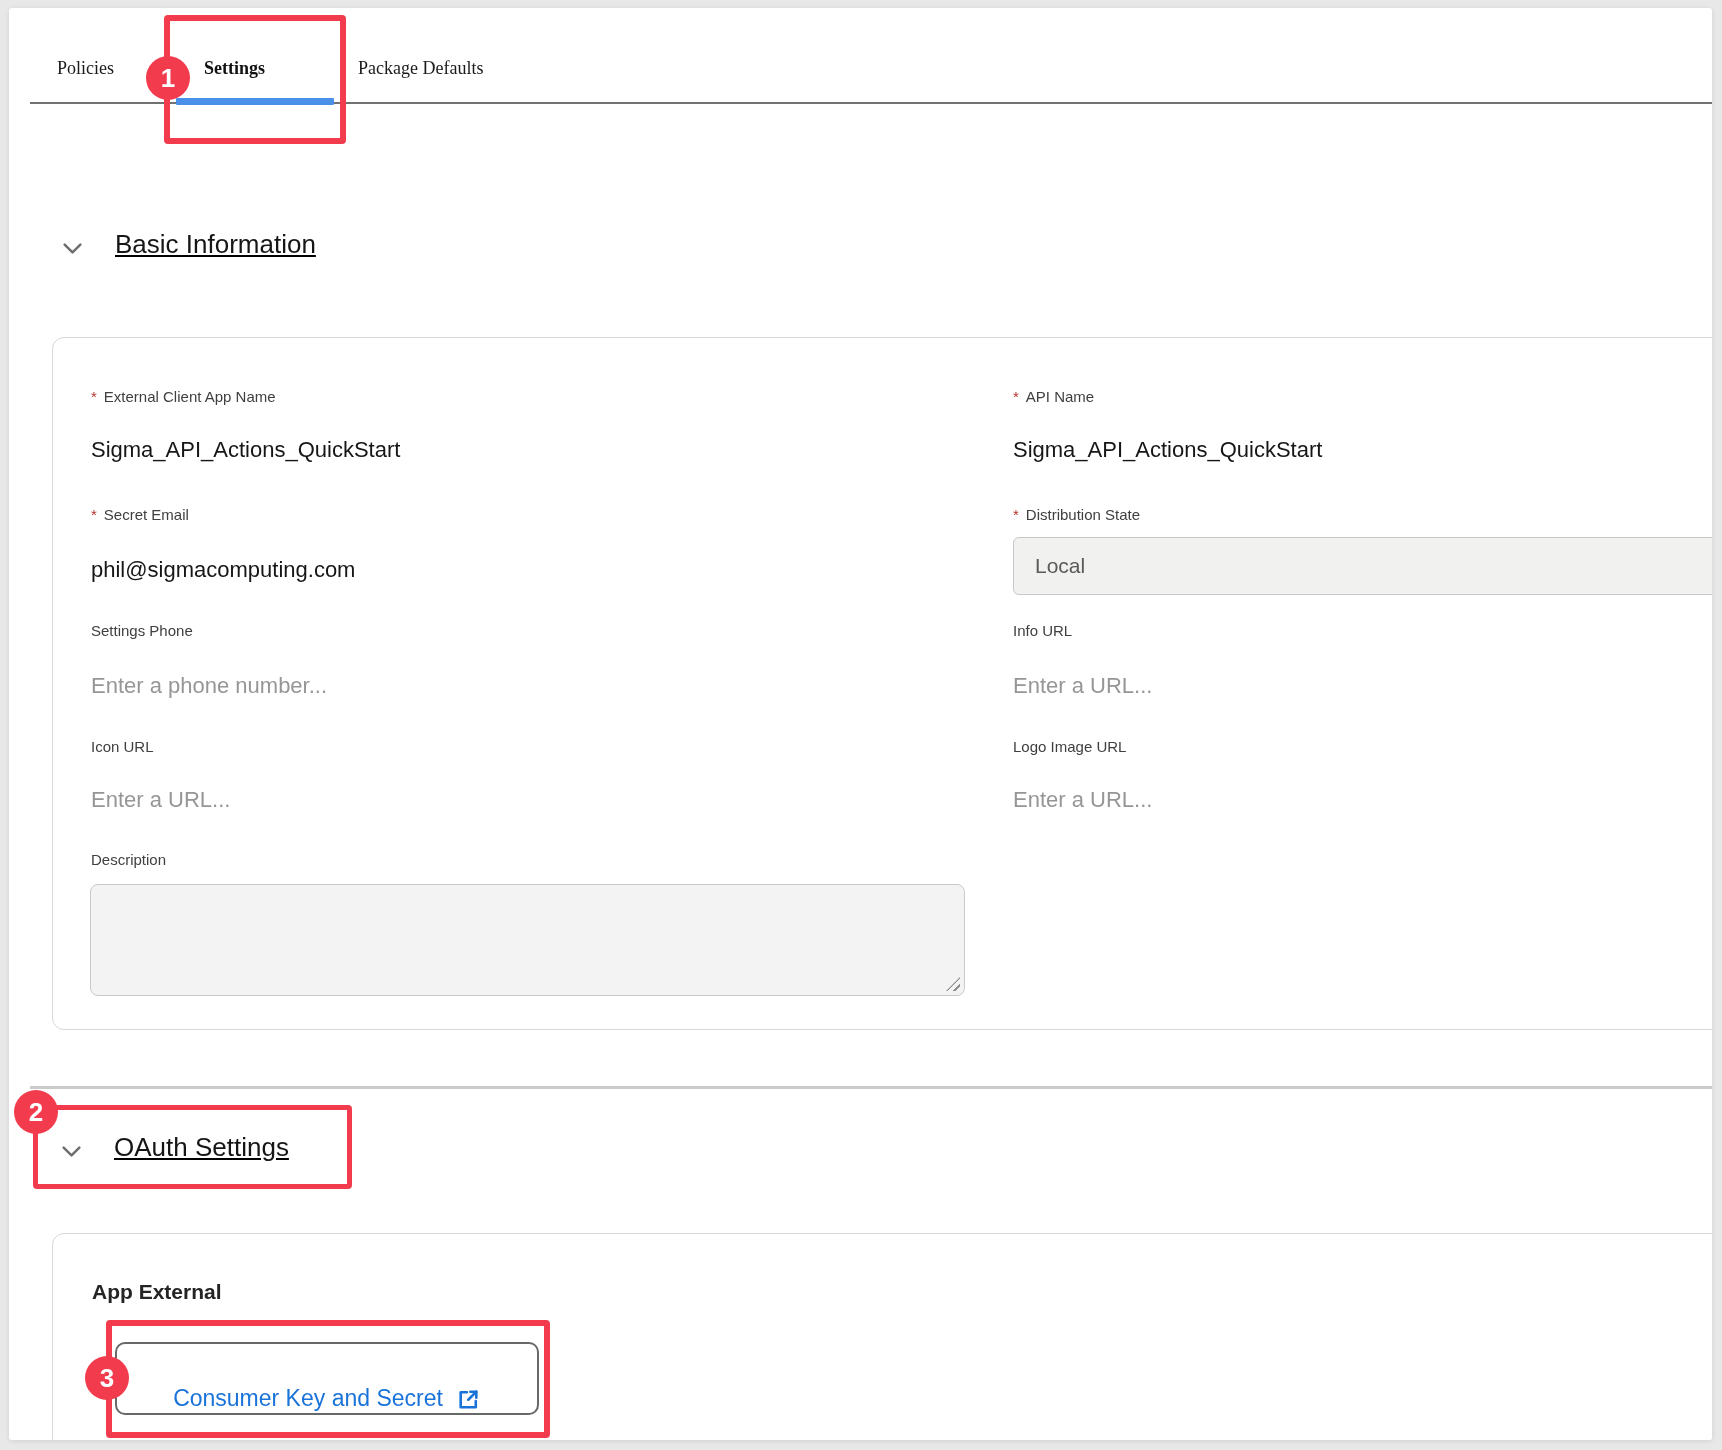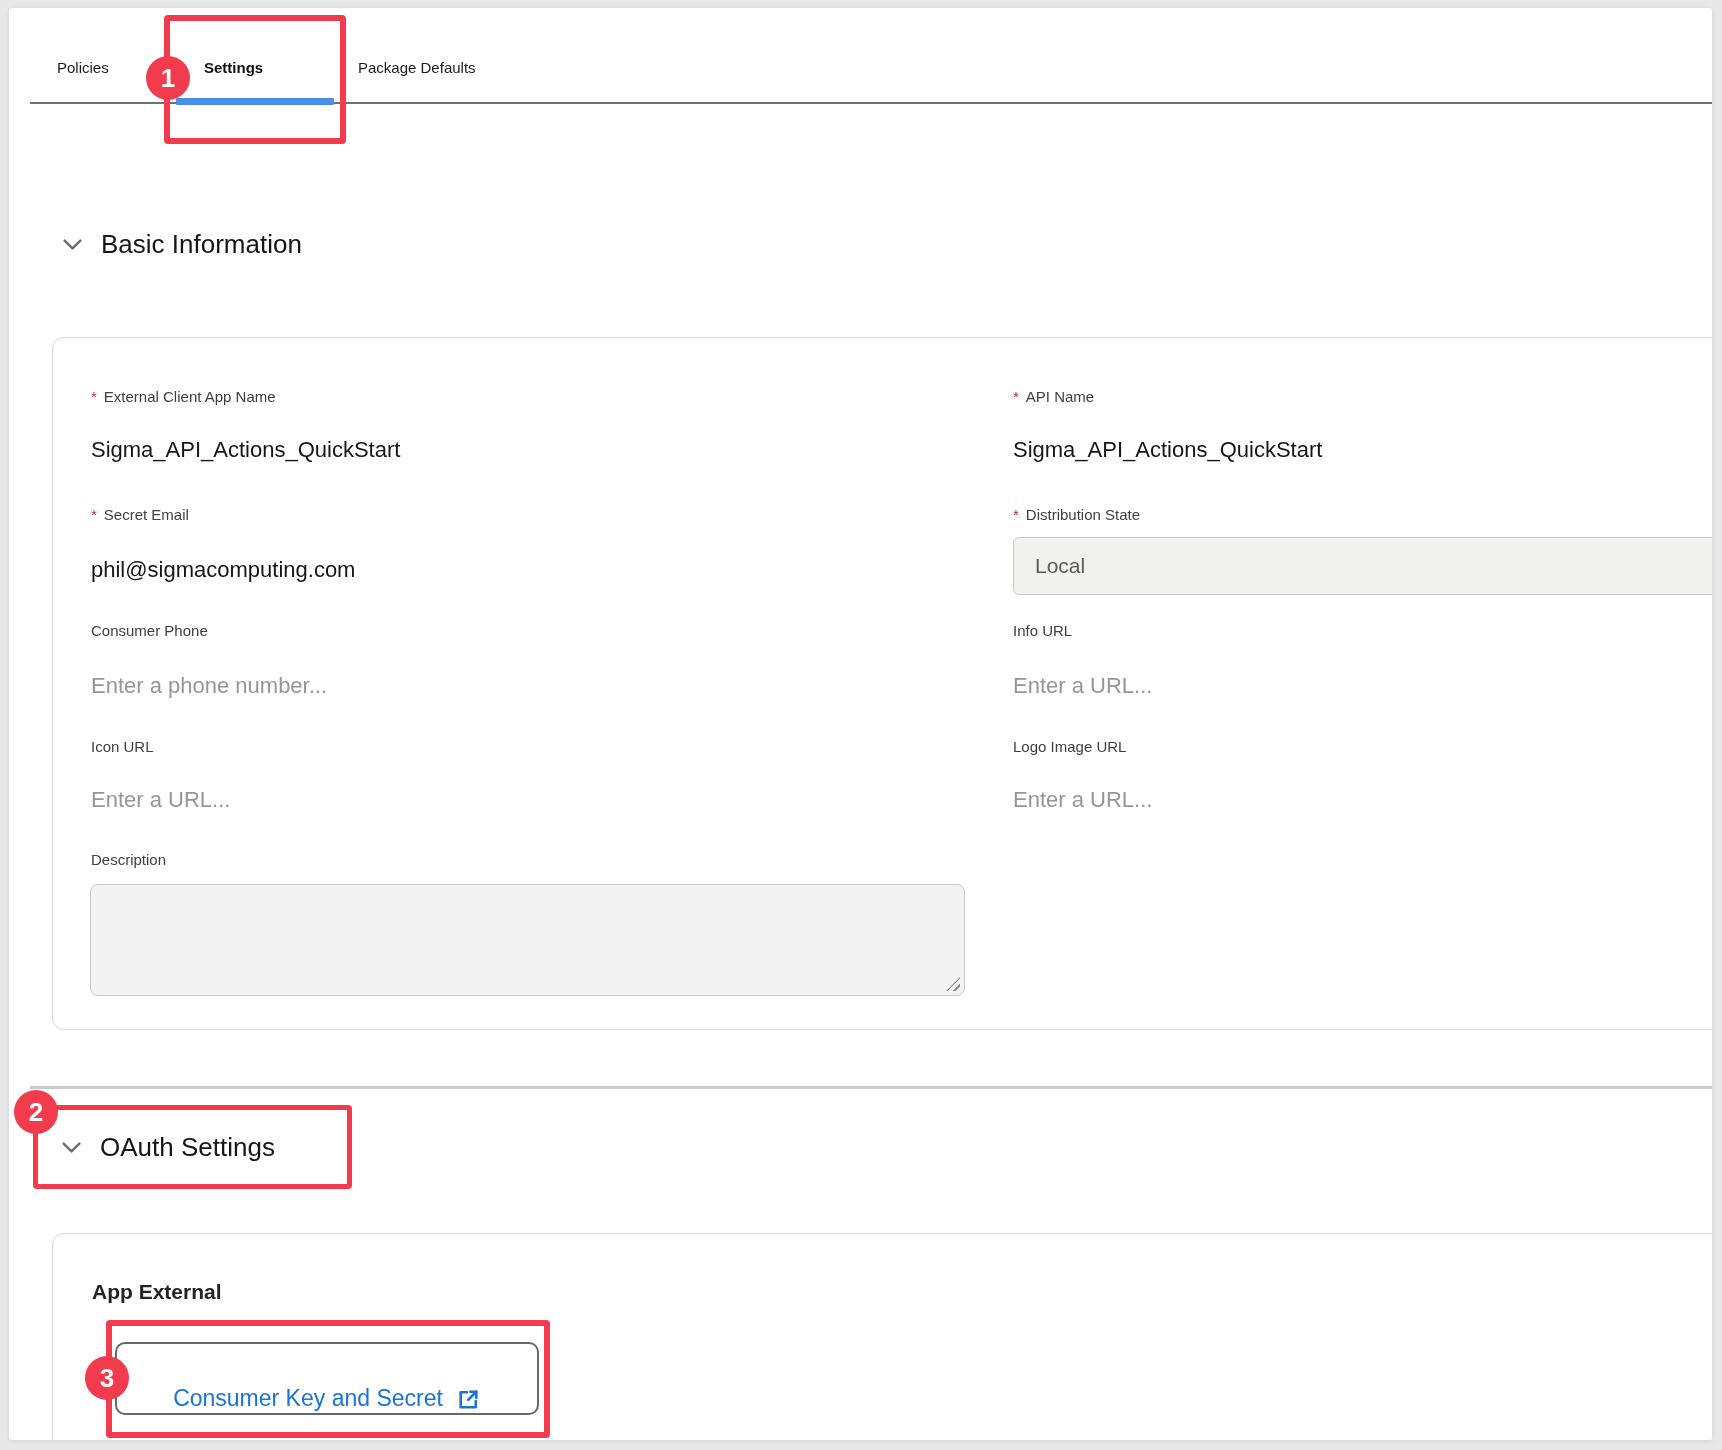--- a/index.html
+++ b/index.html
@@ -20,36 +20,36 @@
     -webkit-font-smoothing:antialiased;
   }
   .frame{position:relative;width:1722px;height:1450px;background:#E8E8E8;}
   .page{
     position:absolute;left:9px;top:8px;width:1703px;height:1432px;
     background:#FFFFFF;overflow:hidden;border-radius:3px;
     box-shadow:0 1px 5px rgba(0,0,0,.10);
   }
 
   
-  .tab{position:absolute;top:47px;font-size:15px;color:#1B1B1B;line-height:26px;white-space:nowrap;cursor:pointer;}
+  .tab{position:absolute;top:47px;font-size:18px;color:#1B1B1B;line-height:26px;white-space:nowrap;cursor:pointer;font-family:Liberation Serif, serif;}
   .tab.active{font-weight:700;color:#111;}
   .tab-line{position:absolute;left:21px;top:94px;width:1682px;height:2px;background:#717171;}
   .tab-underline{position:absolute;left:167px;top:90px;width:158px;height:7px;background:var(--blue-underline);border-radius:1px;z-index:2;}
 
   
   .ann-box{position:absolute;border:6px solid var(--red);border-radius:4px;z-index:6;pointer-events:none;}
   .badge{
     position:absolute;width:44px;height:44px;border-radius:50%;
     background:var(--red);color:#fff;font-size:26px;font-weight:700;
     display:flex;align-items:center;justify-content:center;z-index:7;
   }
 
   
   .intro{position:absolute;left:24px;top:143px;font-size:21px;color:#1D1D1D;}
-  .section-header{position:absolute;display:flex;align-items:center;gap:15px;cursor:pointer;}
+  .section-header{position:absolute;display:flex;align-items:flex-end;gap:29px;cursor:pointer;text-decoration:underline;}
   .section-header .title{font-size:26px;color:#161616;line-height:36px;}
   .chevron{display:flex;align-items:center;justify-content:center;width:27px;height:27px;}
 
   
   .card{position:absolute;background:#fff;border:1.5px solid var(--card-border);border-radius:12px;}
   #card-basic{left:43px;top:329px;width:1690px;height:693px;}
   #card-oauth{left:43px;top:1225px;width:1690px;height:320px;}
 
   
   .field-label{position:absolute;font-size:15px;color:var(--label-gray);line-height:26px;white-space:nowrap;}
@@ -131,21 +131,21 @@
     <div class="field-label" style="left:82px;top:494px">
       <span class="req">*</span><span>Secret Email</span>
     </div>
     <div class="field-value" style="left:82px;top:547px">phil@sigmacomputing.com</div>
 
     <div class="field-label" style="left:1004px;top:494px">
       <span class="req">*</span><span>Distribution State</span>
     </div>
     <input class="disabled-input" disabled="" value="Local" style="">
 
-    <div class="field-label" style="left:82px;top:610px"><span>Consumer Phone</span></div>
+    <div class="field-label" style="left:82px;top:610px"><span>Settings Phone</span></div>
     <input class="ghost-input" style="left: 82px; top: 661px;" placeholder="Enter a phone number...">
 
     <div class="field-label" style="left:1004px;top:610px"><span>Info URL</span></div>
     <input class="ghost-input" style="left: 1004px; top: 661px;" placeholder="Enter a URL...">
 
     <div class="field-label" style="left:82px;top:726px"><span>Icon URL</span></div>
     <input class="ghost-input" style="left: 82px; top: 775px;" placeholder="Enter a URL...">
 
     <div class="field-label" style="left:1004px;top:726px"><span>Logo Image URL</span></div>
     <input class="ghost-input" style="left: 1004px; top: 775px;" placeholder="Enter a URL...">

